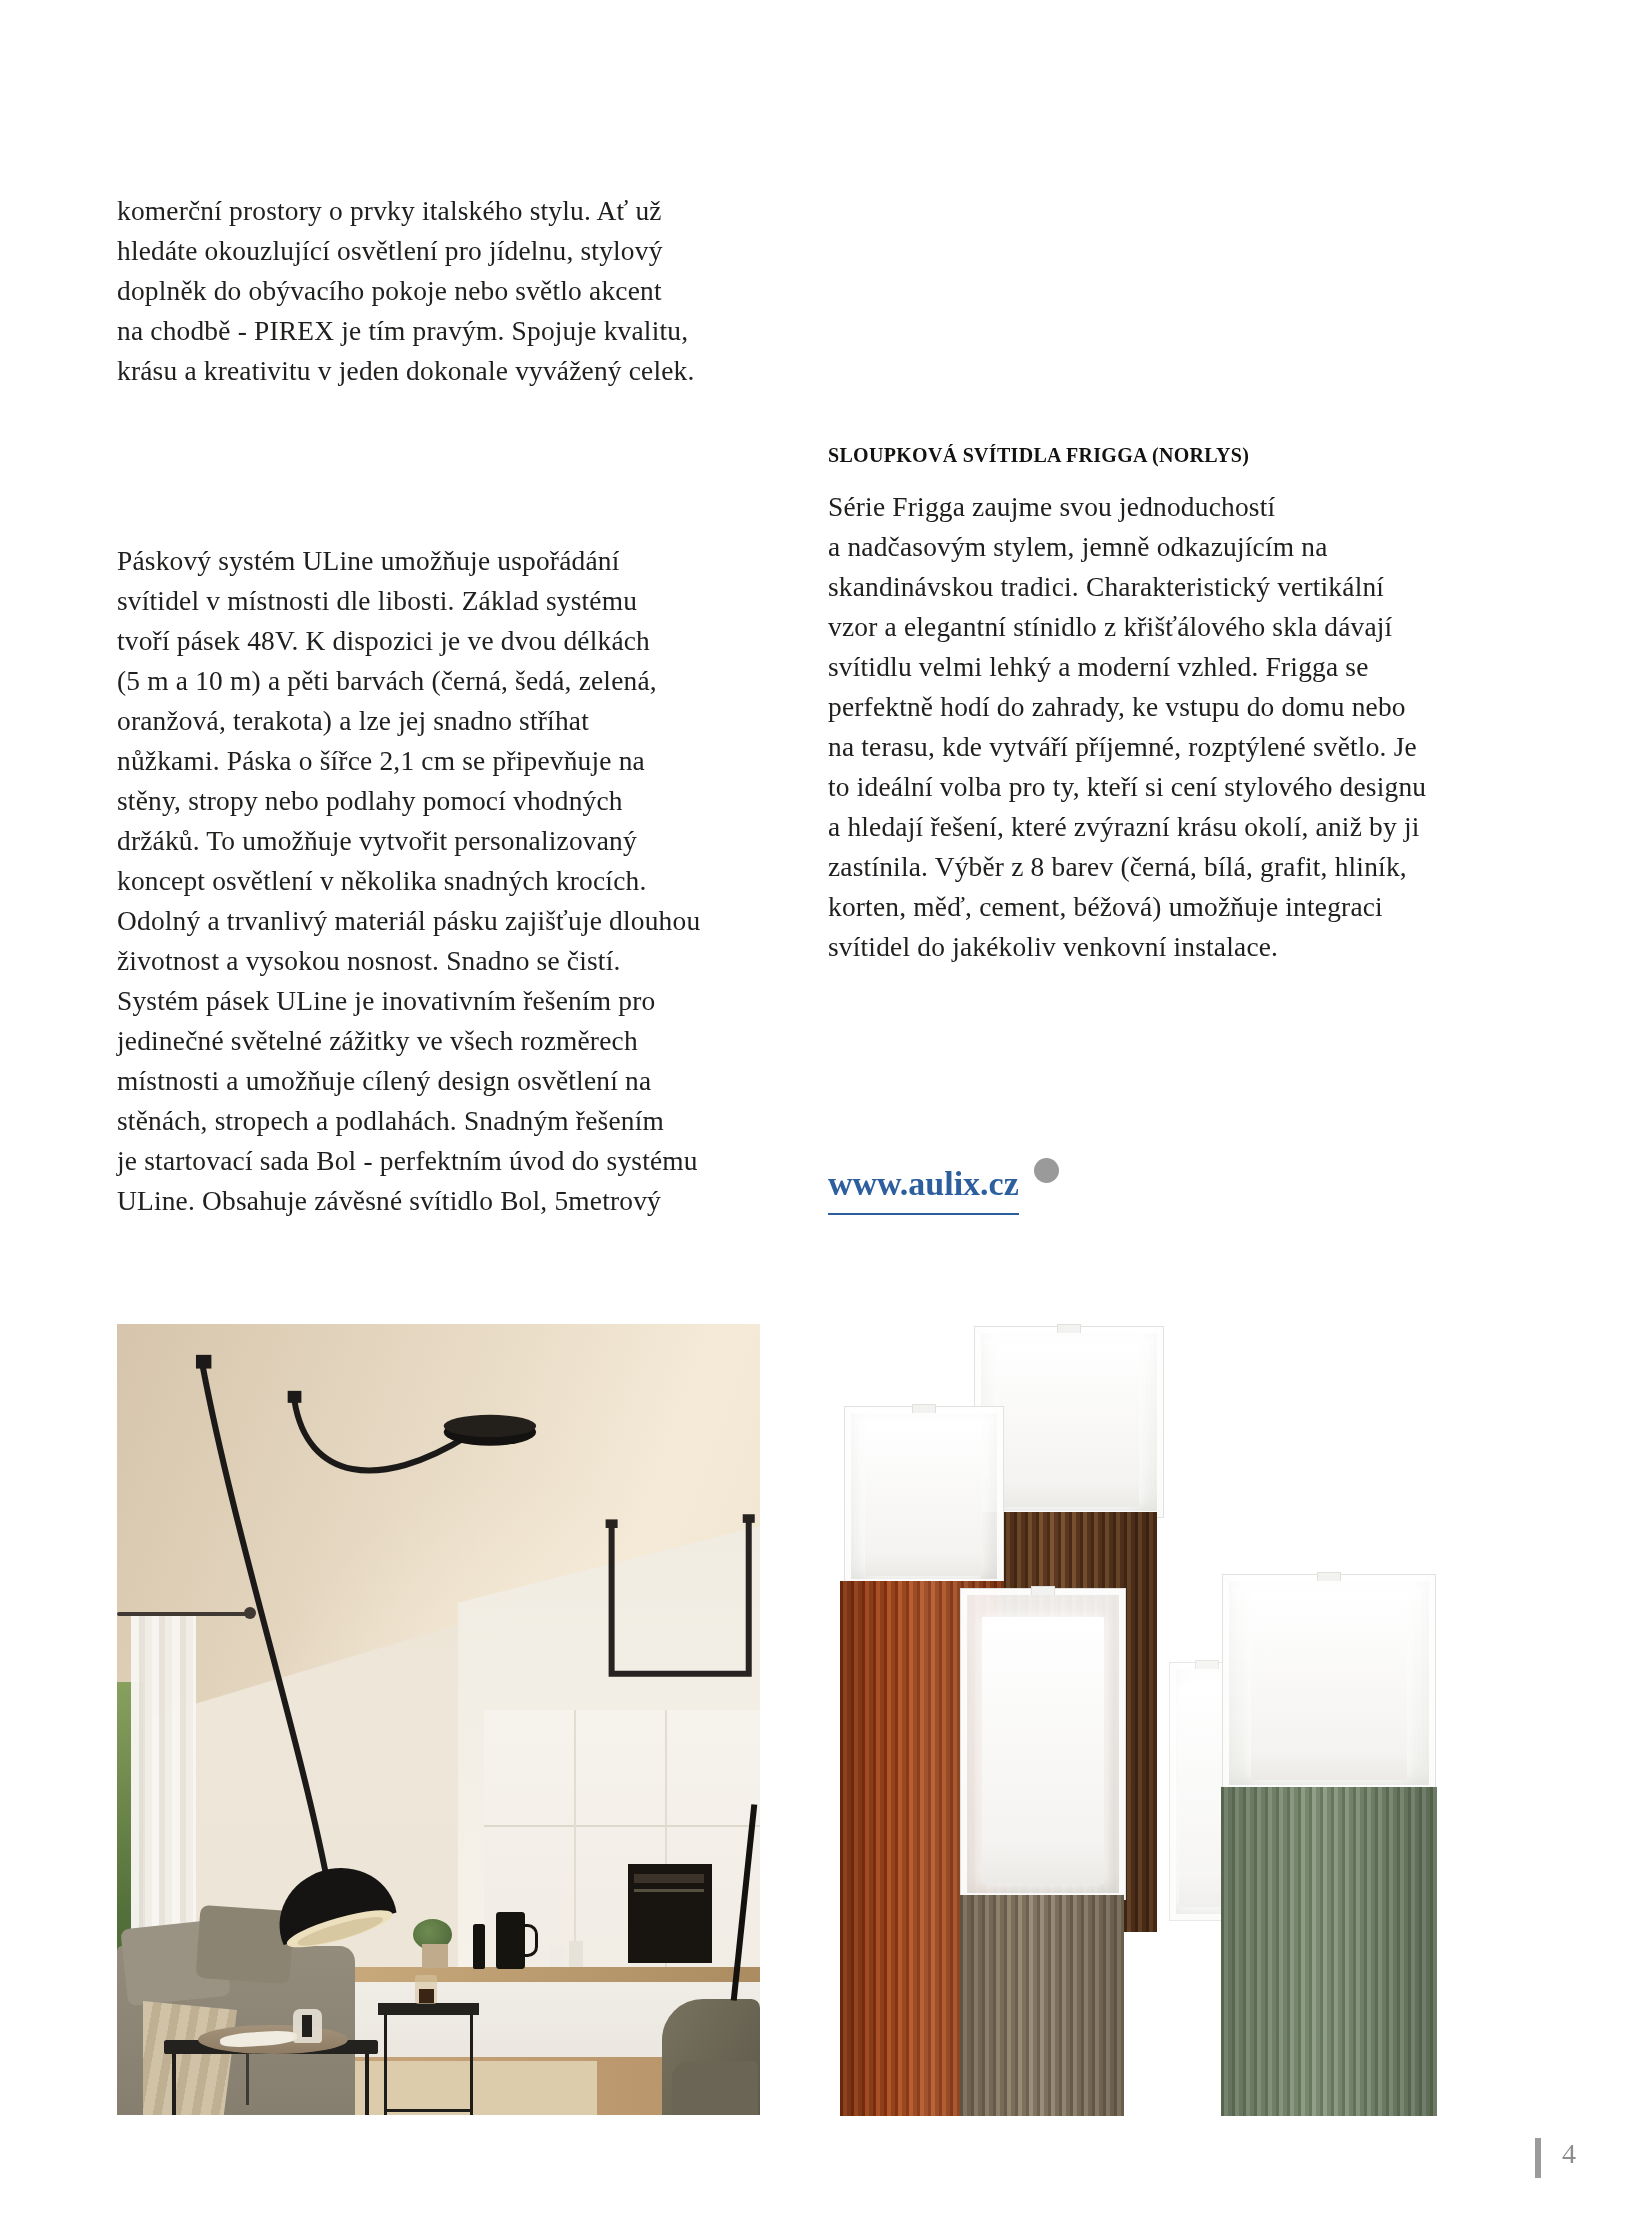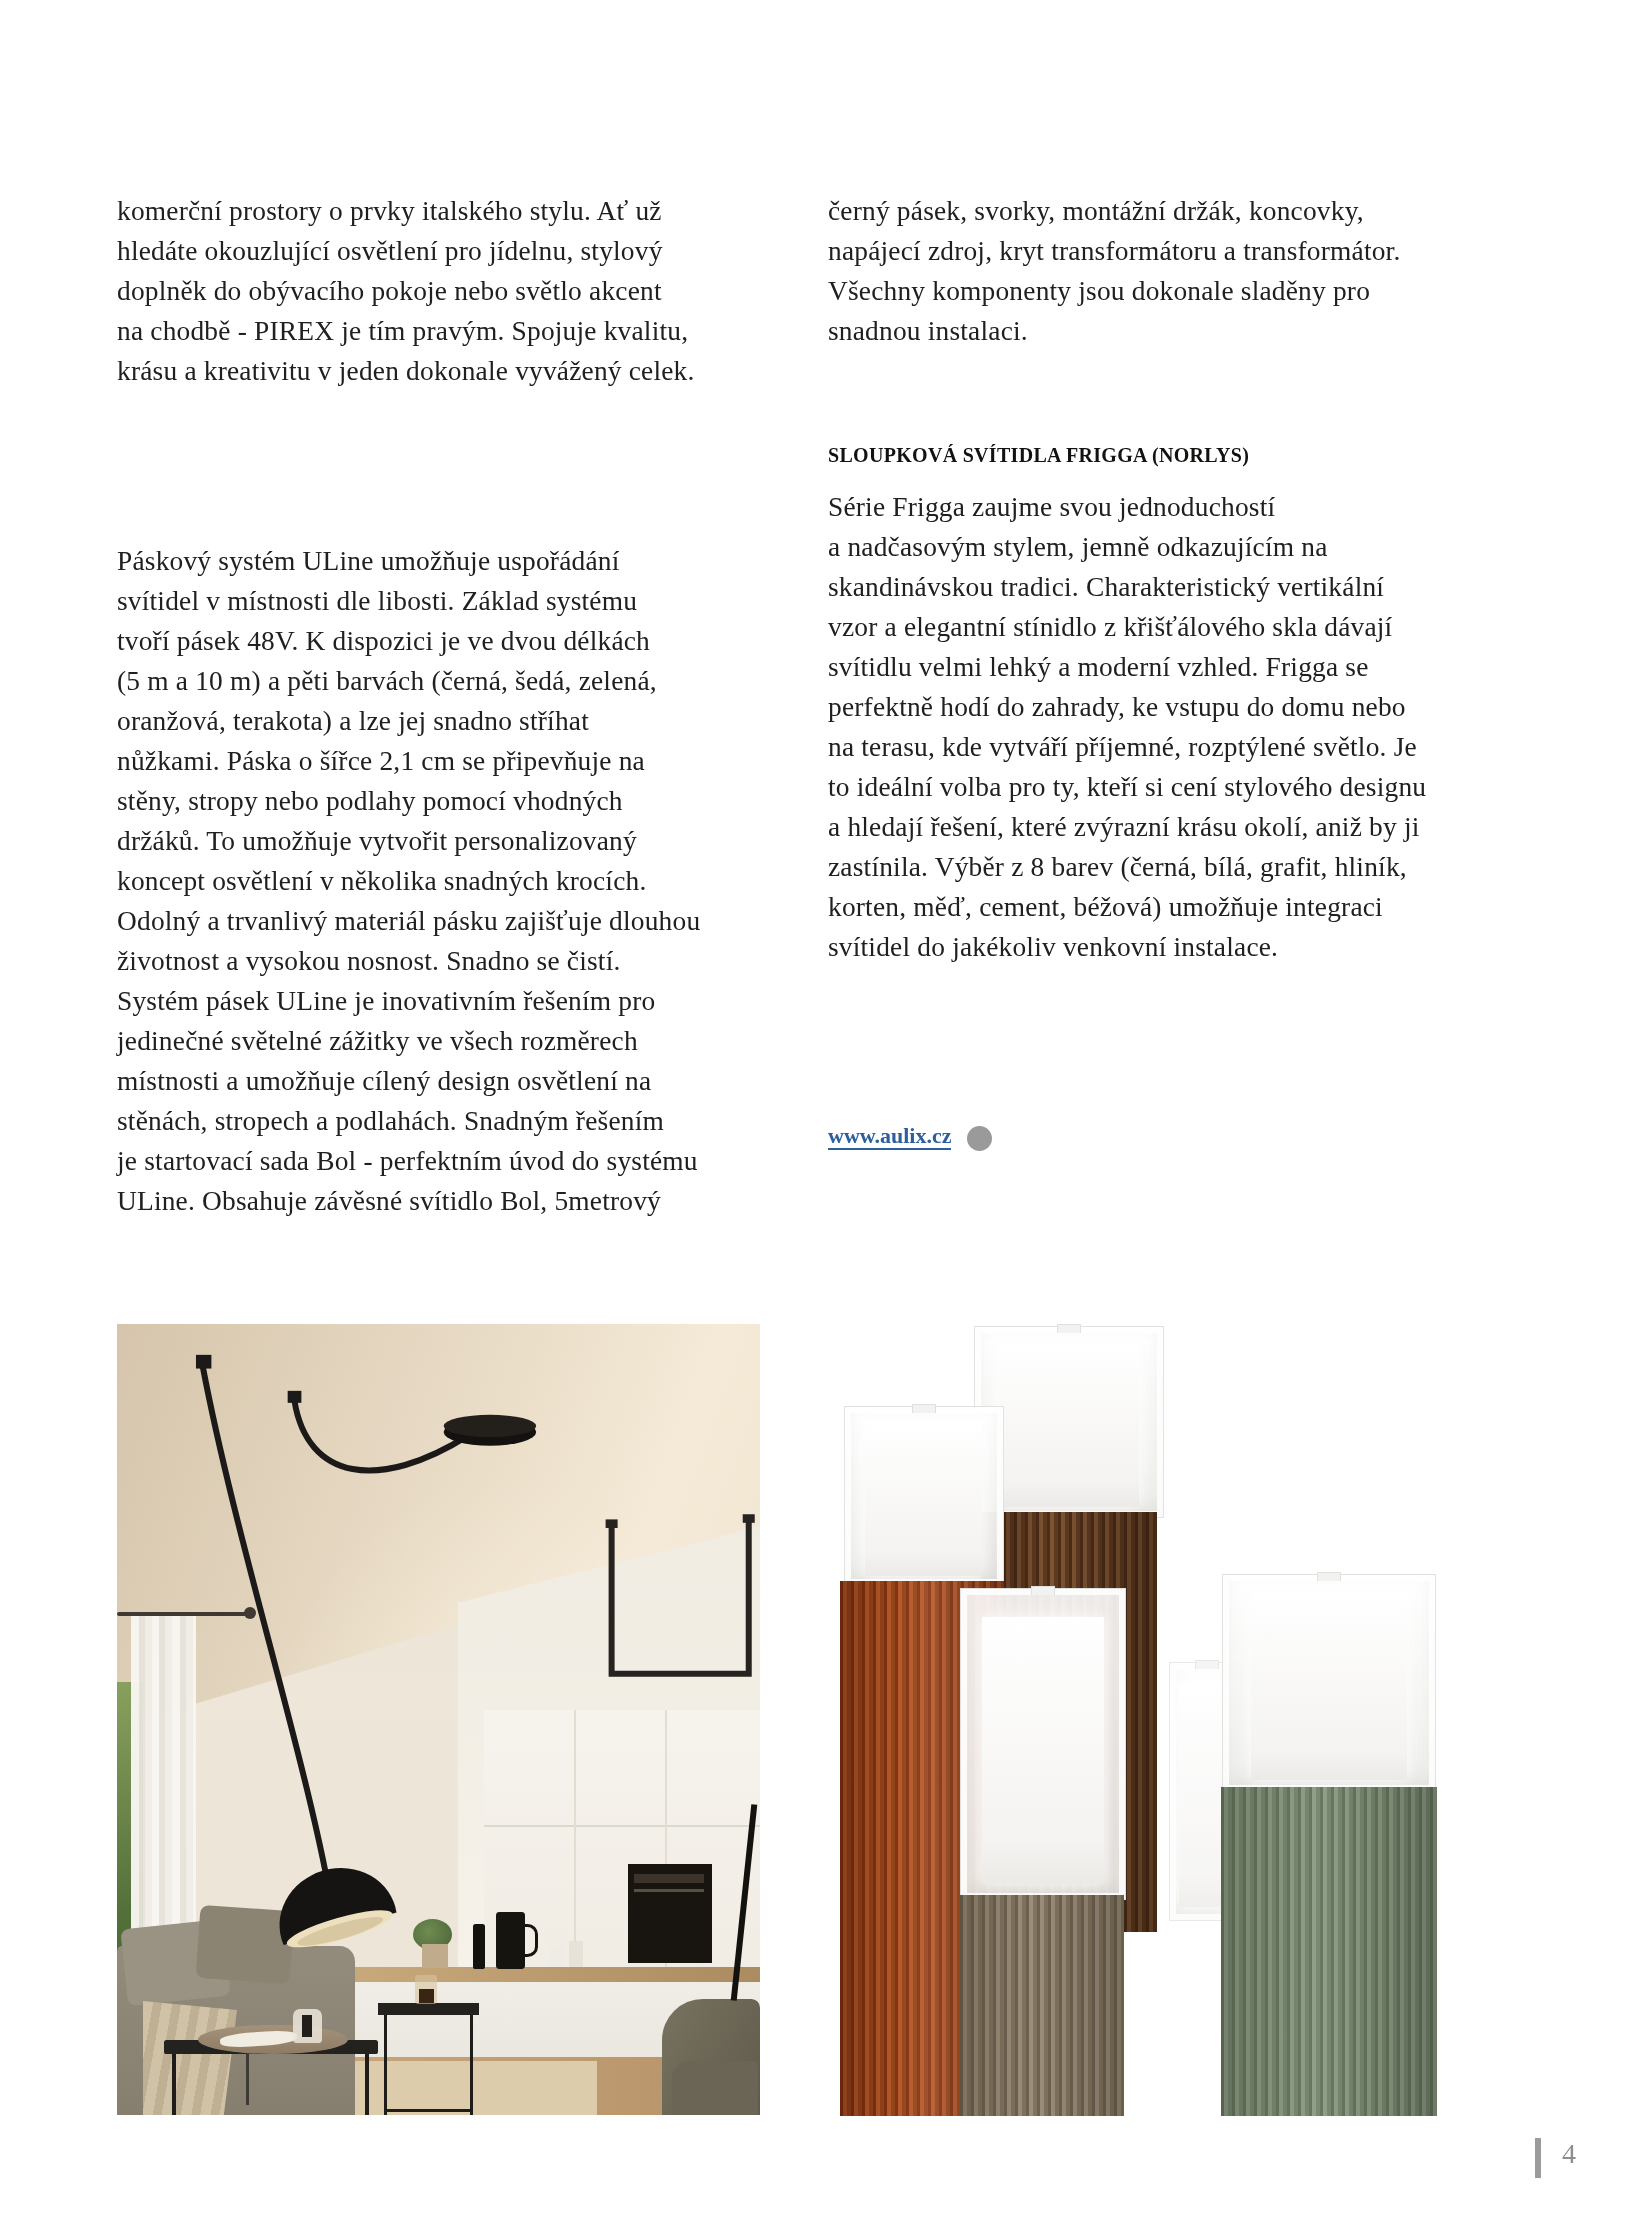--- a/index.html
+++ b/index.html
@@ -10,22 +10,22 @@
   .textblock {
     position:absolute; white-space:pre-line;
     font-size:27.4px; line-height:40px; letter-spacing:0.2px; color:#20201e;
   }
   .heading {
     position:absolute; font-weight:bold; font-size:20px; letter-spacing:0.3px; color:#121210;
     white-space:nowrap;
   }
   .link-row { position:absolute; left:828px; top:1124px; display:flex; align-items:center; gap:15.4px; }
   .link {
-    font-weight:bold; font-size:22px; color:#2d5f9f; text-decoration:none;
-    border-bottom:2.6px solid #2d5f9f; padding-bottom:1px; line-height:1.05;
+    font-weight:bold; font-size:34px; color:#2d5f9f; text-decoration:none;
+    border-bottom:2.6px solid #2d5f9f; padding-bottom:11px; line-height:1.05;margin-top:42px;
   }
   .bullet { width:25px; height:25px; border-radius:50%; background:#9a9a9a; margin-top:1.7px; }
   .footer-bar { position:absolute; left:1535px; top:2138px; width:6px; height:40px; background:#9b9b9b; }
   .page-number { position:absolute; left:1562px; top:2138px; font-size:28px; color:#8d8d8d; }
 
   
   #photo-left {
     position:absolute; left:117px; top:1324px; width:643px; height:791px; overflow:hidden;
     background:linear-gradient(180deg,#e9dfcf 0%,#eee6d8 45%,#ece5d8 100%);
   }
@@ -152,24 +152,20 @@
 koncept osvětlení v několika snadných krocích.
 Odolný a trvanlivý materiál pásku zajišťuje dlouhou
 životnost a vysokou nosnost. Snadno se čistí.
 Systém pásek ULine je inovativním řešením pro
 jedinečné světelné zážitky ve všech rozměrech
 místnosti a umožňuje cílený design osvětlení na
 stěnách, stropech a podlahách. Snadným řešením
 je startovací sada Bol - perfektním úvod do systému
 ULine. Obsahuje závěsné svítidlo Bol, 5metrový</p>
 
-  <p class="textblock" style="left:828px; top:164px; width:698px;">černý pásek, svorky, montážní držák, koncovky,
-napájecí zdroj, kryt transformátoru a transformátor.
-Všechny komponenty jsou dokonale sladěny pro
-snadnou instalaci.</p>
   <h2 class="heading" style="left:828px; top:427px;">SLOUPKOVÁ SVÍTIDLA FRIGGA (NORLYS)</h2>
   <p class="textblock" style="left:828px; top:460px; width:698px;">Série Frigga zaujme svou jednoduchostí
 a nadčasovým stylem, jemně odkazujícím na
 skandinávskou tradici. Charakteristický vertikální
 vzor a elegantní stínidlo z křišťálového skla dávají
 svítidlu velmi lehký a moderní vzhled. Frigga se
 perfektně hodí do zahrady, ke vstupu do domu nebo
 na terasu, kde vytváří příjemné, rozptýlené světlo. Je
 to ideální volba pro ty, kteří si cení stylového designu
 a hledají řešení, které zvýrazní krásu okolí, aniž by ji

